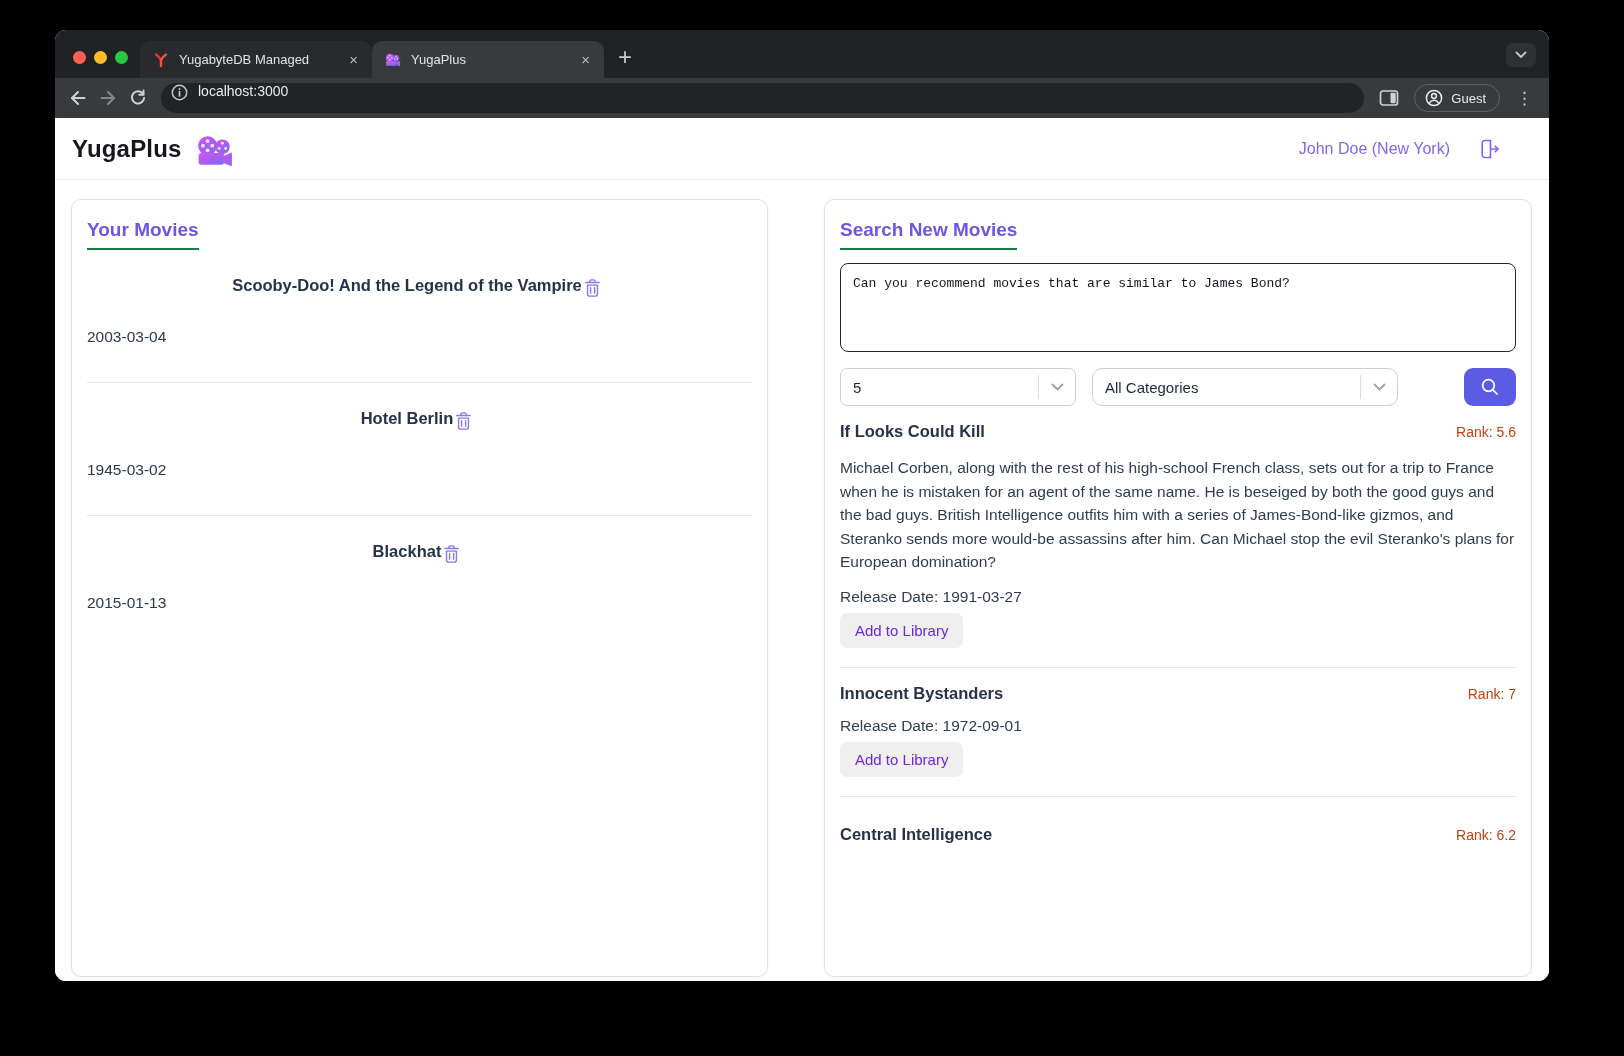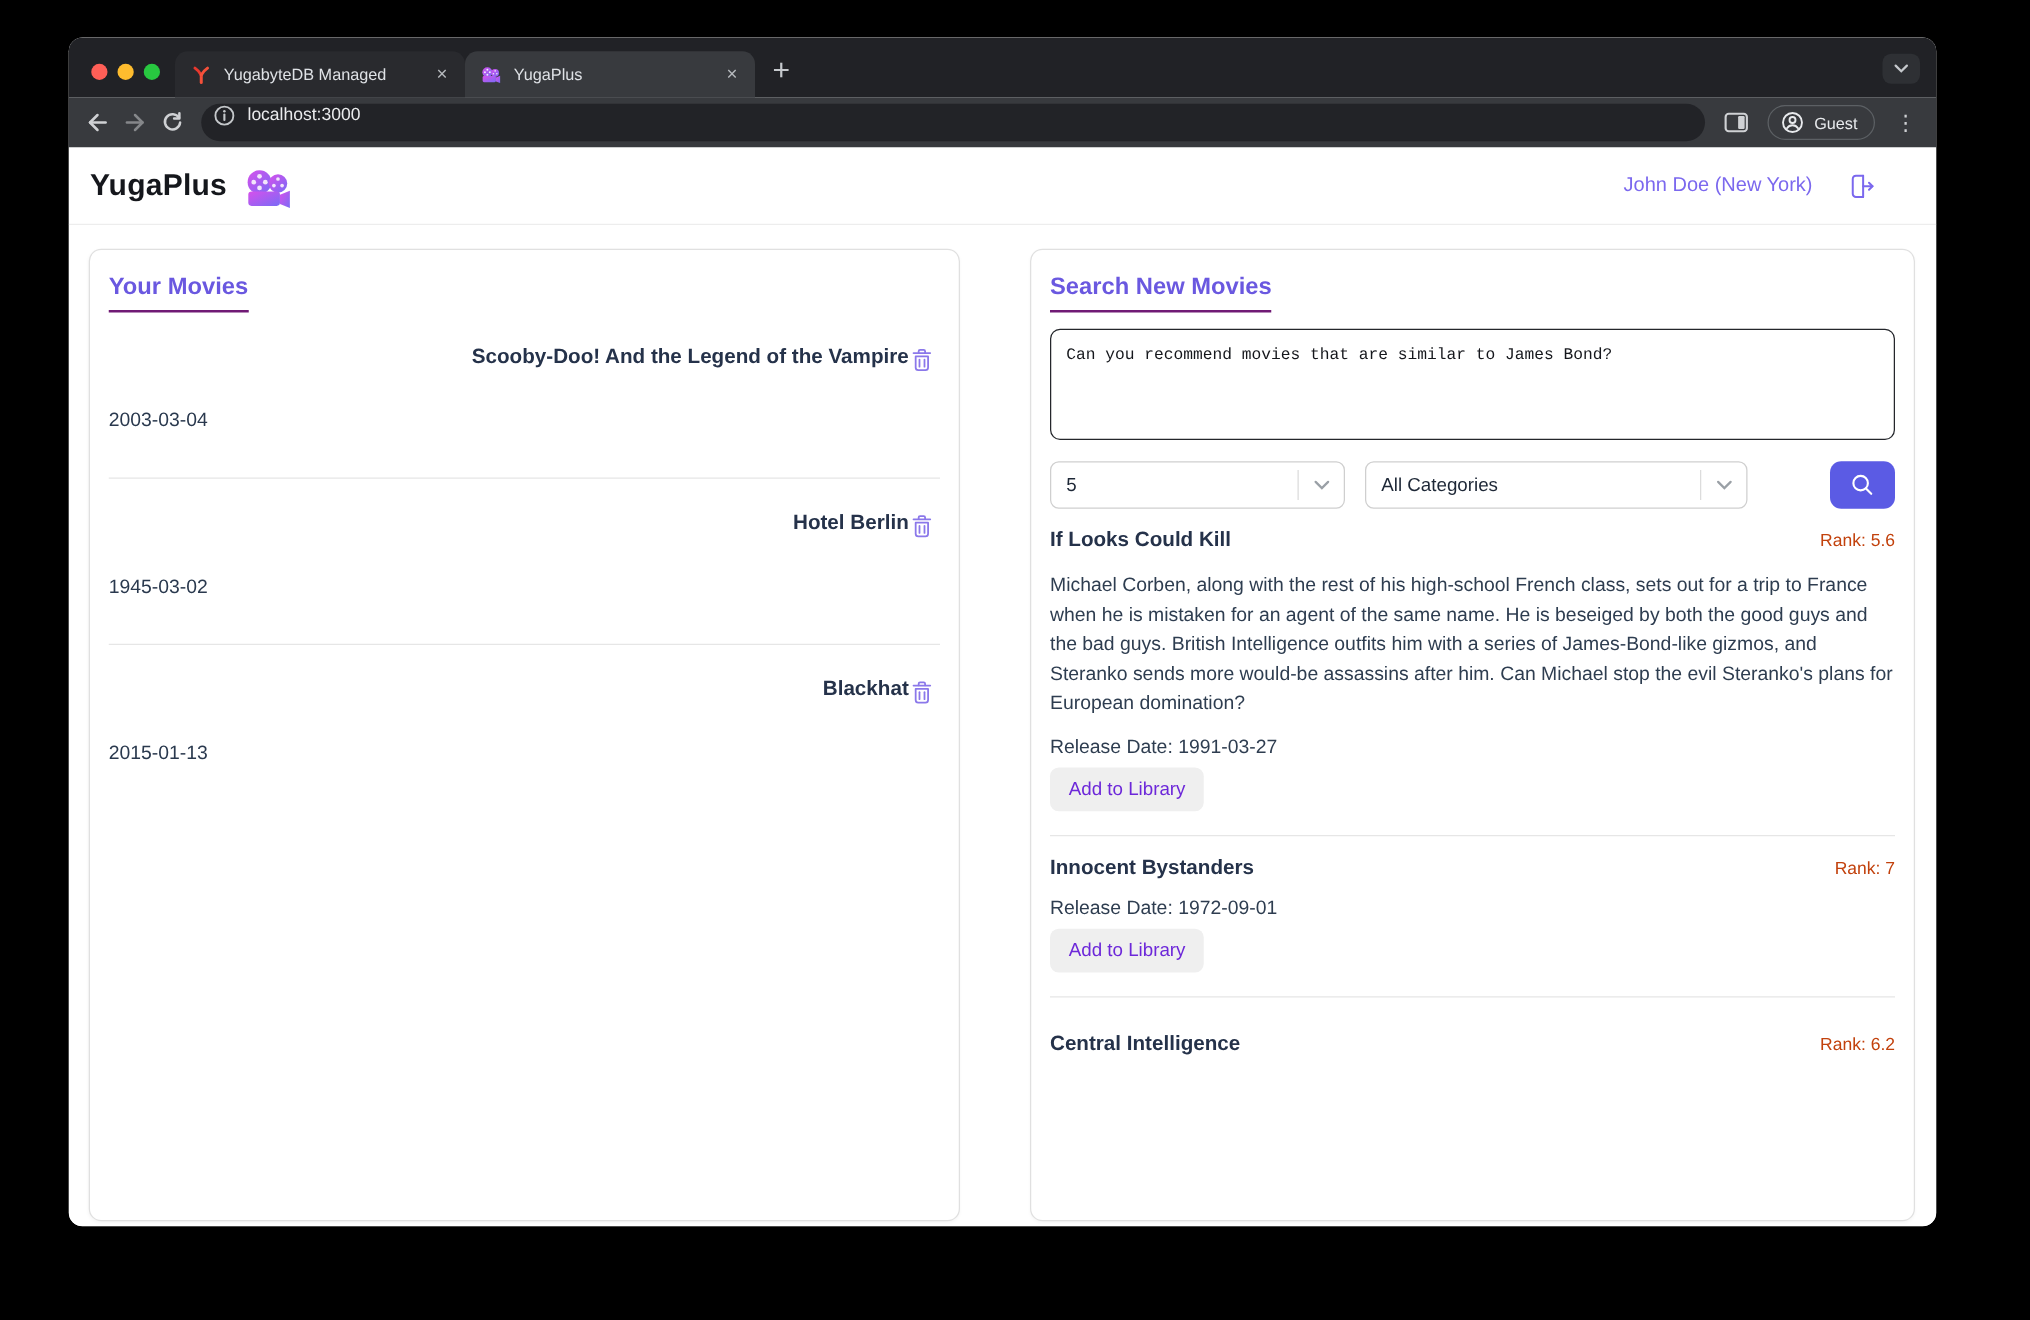--- a/index.html
+++ b/index.html
@@ -45,37 +45,37 @@
   .spacer{flex:1;}
   .user-link{color:#7b68ee;font-size:16px;cursor:pointer;}
   .logout-btn{background:none;border:none;margin-left:27px;padding:0;cursor:pointer;display:flex;}
 
   .content{flex:1;display:flex;gap:56px;padding:19px 17px 0 16px;overflow:hidden;background:#fff;}
   .panel{background:#fff;border:1px solid #e0e0e0;border-radius:10px;padding:15px 15px 0;height:778px;
     overflow:hidden;box-shadow:0 1px 3px rgba(0,0,0,.04);}
   .panel.left{flex:0 0 697px;}
   .panel.right{flex:1;}
   .panel-title{display:inline-block;font-size:19px;font-weight:bold;color:#6a58e0;
-    border-bottom:2px solid #701a75;padding-bottom:7px;margin:4px 0 0;}
+    border-bottom:2px solid #15803d;padding-bottom:7px;margin:4px 0 0;}
 
   .movie-item{padding:26px 0 36px;border-bottom:1px solid #e6e6e6;}
   .movie-item:last-child{border-bottom:none;}
-  .movie-head{display:flex;justify-content:flex-end;align-items:flex-start;}
+  .movie-head{display:flex;justify-content:center;align-items:flex-start;}
   .movie-title{font-size:16.5px;font-weight:bold;color:#25324a;}
   .movie-date{margin-top:29px;font-size:15.5px;color:#2a394e;}
   .trash-btn{background:none;border:none;padding:0;cursor:pointer;display:flex;margin-right:4px;}
 
   .search-box{width:100%;height:89px;margin-top:13px;border:1px solid #24262b;border-radius:8px;
     padding:11px 12px;font-family:"Liberation Mono", monospace;font-size:13px;color:#15171c;
     resize:none;outline:none;line-height:1.45;}
   .controls{display:flex;margin-top:12px;align-items:center;}
   .select{height:38px;border:1px solid #cfcfcf;border-radius:7px;display:flex;align-items:center;
     padding-left:12px;font-size:15px;color:#1d2736;cursor:pointer;background:#fff;}
   .select.limit{flex:0 0 236px;}
-  .select.category{flex:1;margin-left:16px;}
+  .select.category{flex:1;margin-left:16px;border-radius:10px;}
   .select .sep{width:1px;height:24px;background:#dcdcdc;margin-left:auto;}
   .select .chev{width:36px;display:flex;justify-content:center;align-items:center;}
   .search-btn{flex:0 0 52px;height:38px;margin-left:66px;background:#5b5be4;border:none;border-radius:9px;
     display:flex;align-items:center;justify-content:center;cursor:pointer;}
 
   .result{padding:16px 0 19px;border-bottom:1px solid #e6e6e6;}
   .result:last-child{border-bottom:none;}
   .result-head{display:flex;justify-content:space-between;align-items:baseline;}
   .result-title{font-size:16.5px;font-weight:bold;color:#25324a;}
   .result-rank{font-size:14px;color:#c2410c;}

